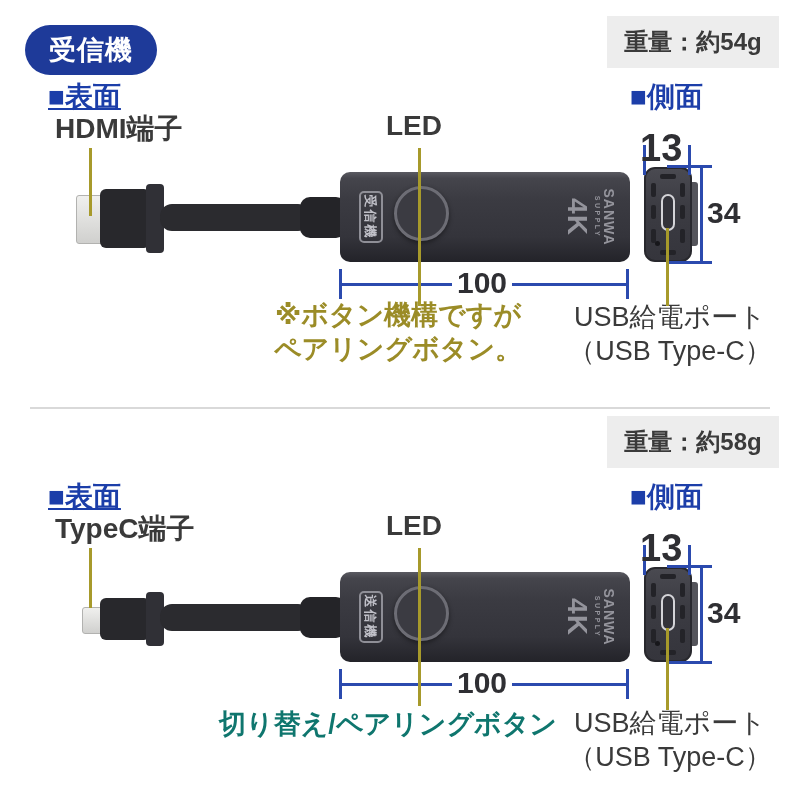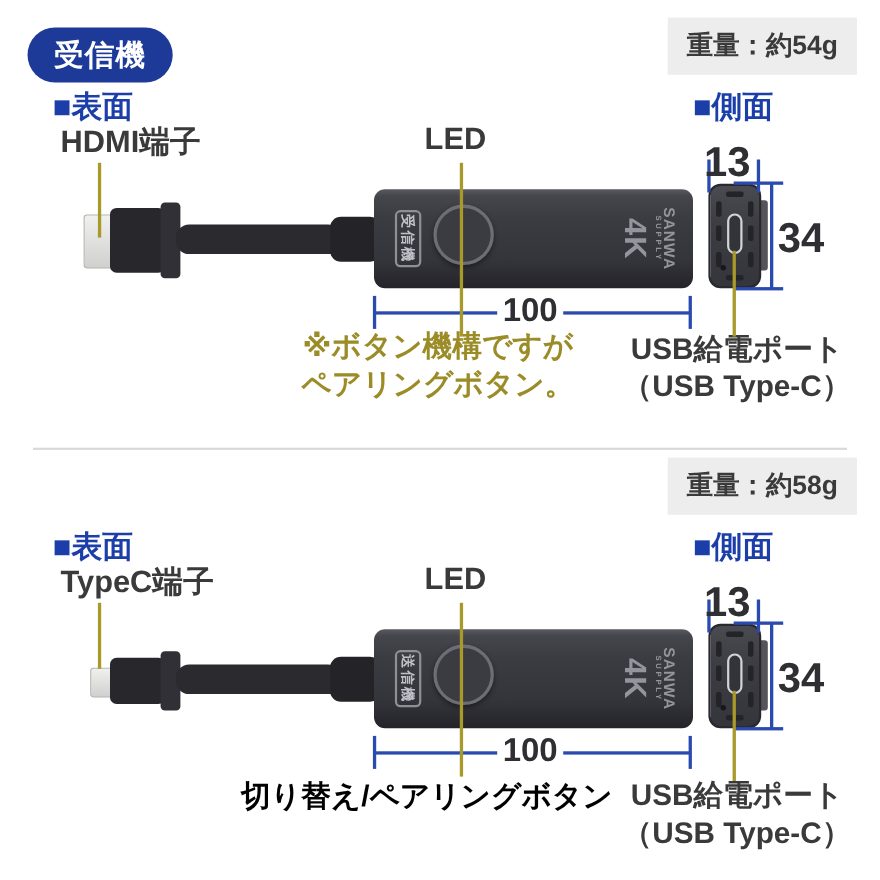--- a/index.html
+++ b/index.html
@@ -7,21 +7,21 @@
   #canvas{position:relative;width:800px;height:800px;background:#ffffff;overflow:hidden;}
 
   .sec{position:absolute;left:0;width:716px;height:400px;}
   .s0{top:0;} .s1{top:400px;}
 
   .badge{position:absolute;left:25px;top:25px;background:#1e3a99;color:#fff;
     font-size:27px;font-weight:700;padding:7px 24px;border-radius:26px;letter-spacing:1px;}
   .weightbox{position:absolute;left:607px;top:16px;width:172px;height:52px;background:#ededed;
     color:#3a3a3a;font-size:24px;font-weight:700;line-height:52px;text-align:center;}
   .heading{position:absolute;font-size:28px;font-weight:700;color:#1c3ea9;}
-  .heading.front{left:48px;top:78px;}
+  .heading.front{left:48px;top:78px;text-decoration:underline;}
   .heading.side{left:630px;top:78px;}
   .callout{position:absolute;font-size:28px;font-weight:600;color:#3a3a3a;}
   .connector-label{left:55px;top:110px;}
   .led-label{left:386px;top:110px;}
 
   .leader{position:absolute;width:3px;background:#a79a2b;z-index:5;}
   .leader.connector{left:89px;top:148px;height:68px;}
   .s1 .leader.connector{height:60px;}
   .leader.led{left:418px;top:148px;height:158px;}
   .leader.usb{left:666px;top:228px;height:78px;}
@@ -60,21 +60,21 @@
   .h100b{left:512px;top:283px;width:116px;height:3px;}
   .t100l{left:339px;top:269px;width:3px;height:30px;}
   .t100r{left:626px;top:269px;width:3px;height:30px;}
   .n100{left:452px;top:266px;width:60px;text-align:center;}
   .t13l{left:643px;top:145px;width:3px;height:30px;}
   .t13r{left:688px;top:145px;width:3px;height:30px;}
   .n13{left:640px;top:127px;width:54px;text-align:left;font-size:38px;}
   .v34{left:700px;top:166px;width:3px;height:97px;}
   .t34t{left:667px;top:165px;width:45px;height:3px;}
   .t34b{left:667px;top:261px;width:45px;height:3px;}
-  .n34{left:707px;top:196px;font-size:38px;}
+  .n34{left:707px;top:196px;font-size:30px;}
 
   
   .tab{position:absolute;left:682px;top:182px;width:16px;height:64px;background:#54545a;border-radius:3px;}
   .sideview{position:absolute;left:644px;top:167px;width:48px;height:95px;box-sizing:border-box;
     background:linear-gradient(180deg,#4a4a51,#3c3c43 40%,#35353c);border:2px solid #28282d;border-radius:11px;}
   .vent{position:absolute;background:#232328;border-radius:2px;}
   .vt{left:14px;top:5px;width:16px;height:5px;}
   .vb{left:14px;top:81px;width:16px;height:5px;}
   .vl1{left:5px;top:14px;width:5px;height:14px;}
   .vl2{left:5px;top:36px;width:5px;height:14px;}
@@ -82,25 +82,25 @@
   .vr1{left:34px;top:14px;width:5px;height:14px;}
   .vr2{left:34px;top:36px;width:5px;height:14px;}
   .vr3{left:34px;top:60px;width:5px;height:14px;}
   .usbport{position:absolute;left:15px;top:25px;width:14px;height:37px;border:2px solid #d4d4d8;
     border-radius:8px;background:#33333a;box-sizing:border-box;}
   .hole{position:absolute;left:9px;top:72px;width:5px;height:5px;border-radius:50%;background:#17171b;}
 
   
   .note{position:absolute;left:248px;top:298px;width:300px;font-size:27px;font-weight:700;
     color:#9b8c27;text-align:center;line-height:34px;}
-  .portlabel{position:absolute;left:553px;top:300px;width:234px;font-size:27px;font-weight:700;
+  .portlabel{position:absolute;left:553px;top:300px;width:234px;font-size:27px;font-weight:400;
     color:#3a3a3a;text-align:center;line-height:34px;}
   .s1 .portlabel{top:306px;}
   .btnlabel{position:absolute;left:188px;top:306px;width:400px;text-align:center;
-    font-size:27px;font-weight:600;color:#000000;}
+    font-size:27px;font-weight:600;color:#0f766e;}
 
   .divider{position:absolute;left:30px;top:407px;width:740px;height:2px;background:#d9d9d9;}
 </style>
 </head>
 <body>
 
 <div id="canvas">
 
   <div class="sec s0">
     <div class="badge">受信機</div>

